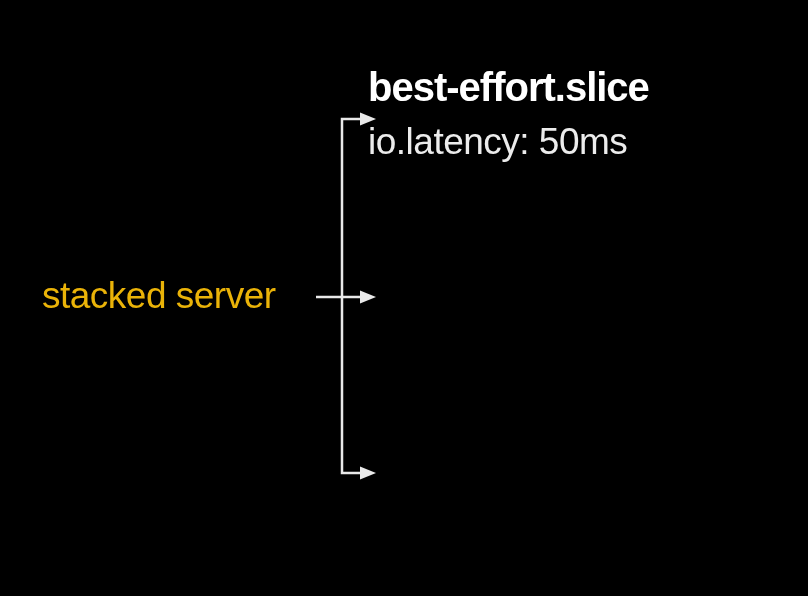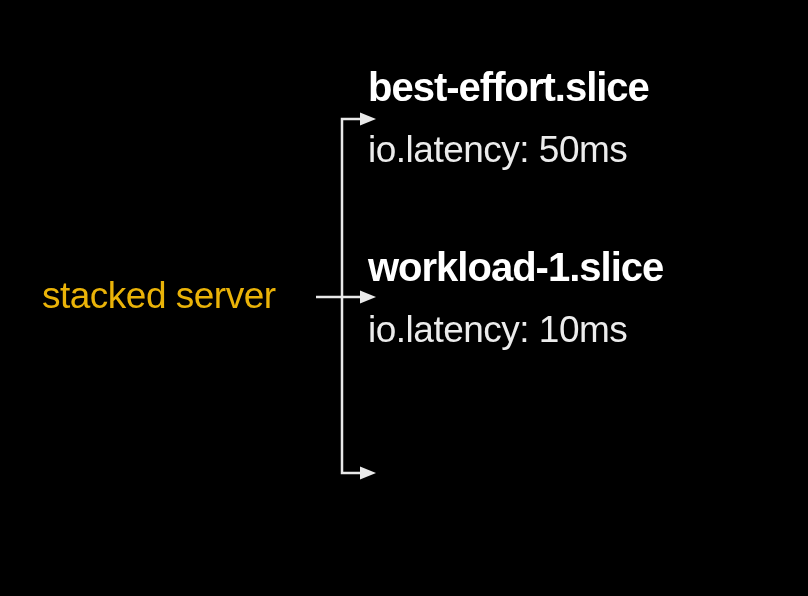--- a/index.html
+++ b/index.html
@@ -39,21 +39,21 @@
   }
   .slice-node .title {
     font-size: 40px;
     line-height: 42px;
     font-weight: 700;
     color: #ffffff;
     letter-spacing: -1px;
     white-space: nowrap;
   }
   .slice-node .value {
-    margin-top: 21px;
+    margin-top: 13px;
     font-size: 37px;
     line-height: 42px;
     font-weight: 400;
     color: #ececec;
     letter-spacing: -0.5px;
     white-space: nowrap;
   }
   .node-1 { top: 66px; }
   .node-2 { top: 246px; }
   .node-3 { top: 424px; }
@@ -74,21 +74,17 @@
     <polygon points="360,112.5 376,119 360,125.5" fill="#e9e9e9"></polygon>
     <polygon points="360,290.5 376,297 360,303.5" fill="#e9e9e9"></polygon>
     <polygon points="360,466.5 376,473 360,479.5" fill="#e9e9e9"></polygon>
   </svg>
 
   <div class="slice-node node-1">
     <div class="title">best-effort.slice</div>
     <div class="value">io.latency: 50ms</div>
   </div>
 
-  <div class="slice-node node-2">
-    <div class="title">workload-1.slice</div>
-    <div class="value">io.latency: 10ms</div>
-  </div>
 
   <div class="slice-node node-3">
   </div>
 
 </div>
 
 </body></html>

